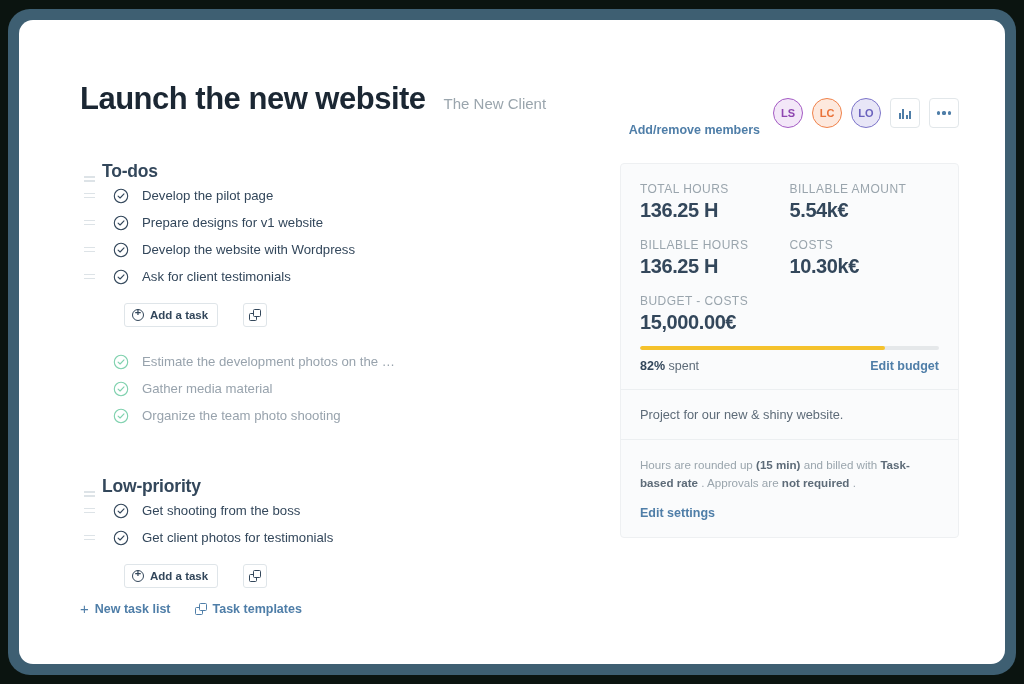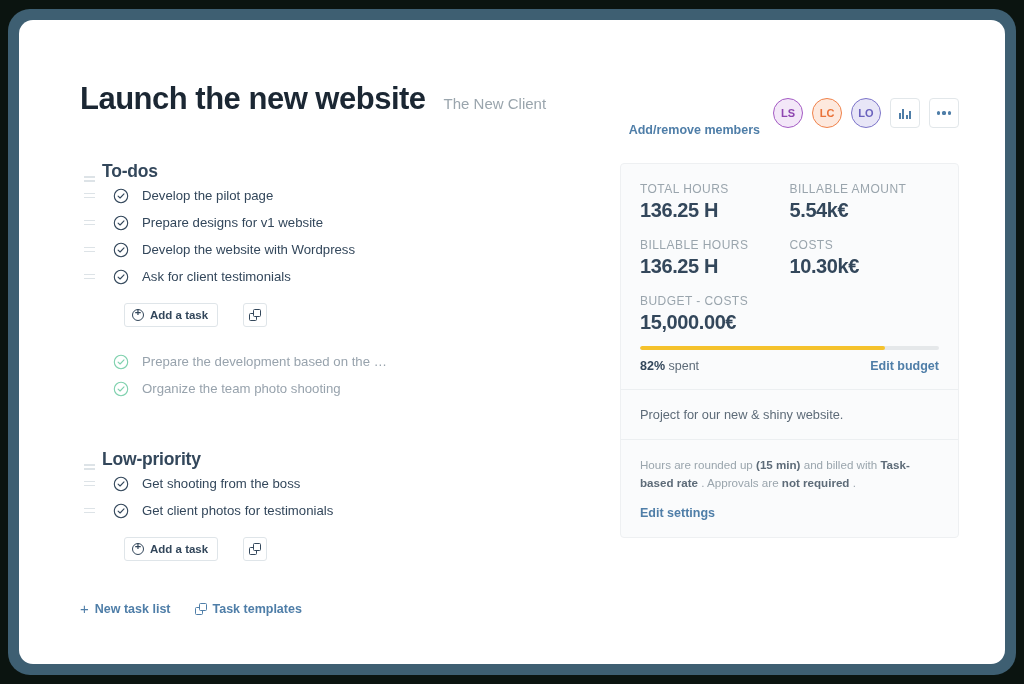--- a/index.html
+++ b/index.html
@@ -489,29 +489,38 @@
         </div>
 
         <div class="done-group">
           <div class="task-row done">
             <span class="check">
               <svg width="16" height="16" viewBox="0 0 16 16">
                   <circle cx="8" cy="8" r="6.7" fill="none" stroke="#7fd1ae" stroke-width="1.1"></circle>
                   <path d="M5.1 8.1 L7.1 10 L11 5.9" fill="none" stroke="#7fd1ae" stroke-width="1.1" stroke-linecap="round" stroke-linejoin="round"></path>
                 </svg>
             </span>
-            <span class="task-label">Prepare the development based on the …</span>
+            <span class="task-label">Estimate the development photos on the …</span>
           </div>
           <div class="task-row done">
             <span class="check">
               <svg width="16" height="16" viewBox="0 0 16 16">
                   <circle cx="8" cy="8" r="6.7" fill="none" stroke="#7fd1ae" stroke-width="1.1"></circle>
                   <path d="M5.1 8.1 L7.1 10 L11 5.9" fill="none" stroke="#7fd1ae" stroke-width="1.1" stroke-linecap="round" stroke-linejoin="round"></path>
                 </svg>
             </span>
+            <span class="task-label">Gather media material</span>
+          </div>
+          <div class="task-row done">
+            <span class="check">
+              <svg width="16" height="16" viewBox="0 0 16 16">
+                  <circle cx="8" cy="8" r="6.7" fill="none" stroke="#7fd1ae" stroke-width="1.1"></circle>
+                  <path d="M5.1 8.1 L7.1 10 L11 5.9" fill="none" stroke="#7fd1ae" stroke-width="1.1" stroke-linecap="round" stroke-linejoin="round"></path>
+                </svg>
+            </span>
             <span class="task-label">Organize the team photo shooting</span>
           </div>
         </div>
       </div>
 
       <div class="list-gap"></div>
 
       <div class="list-block">
         <div class="list-head">
           <span class="drag">

